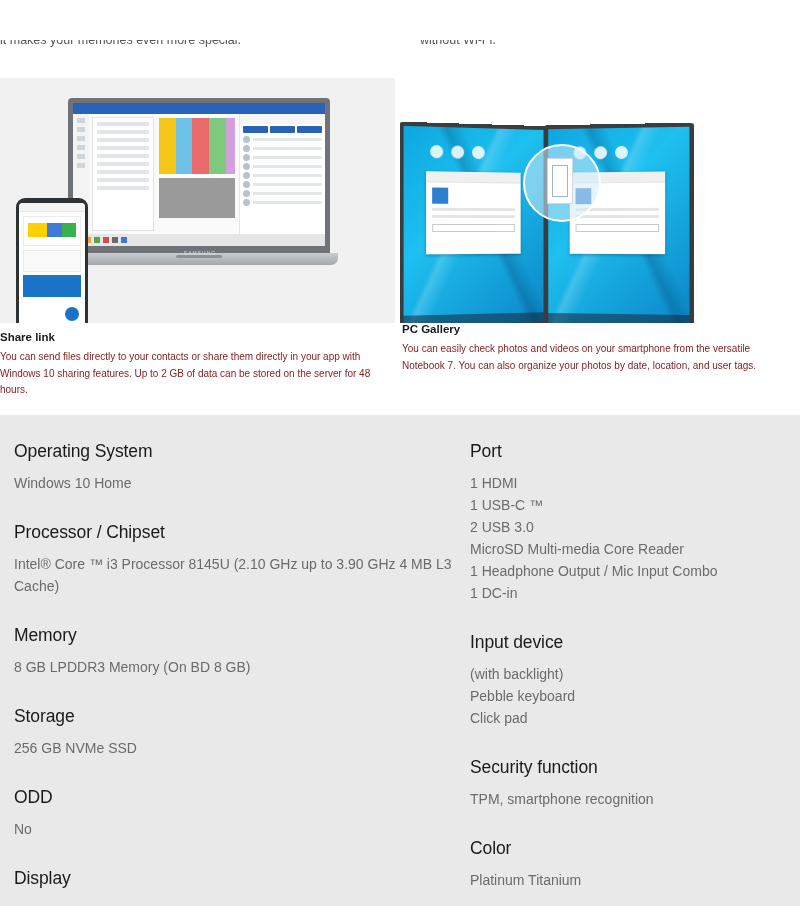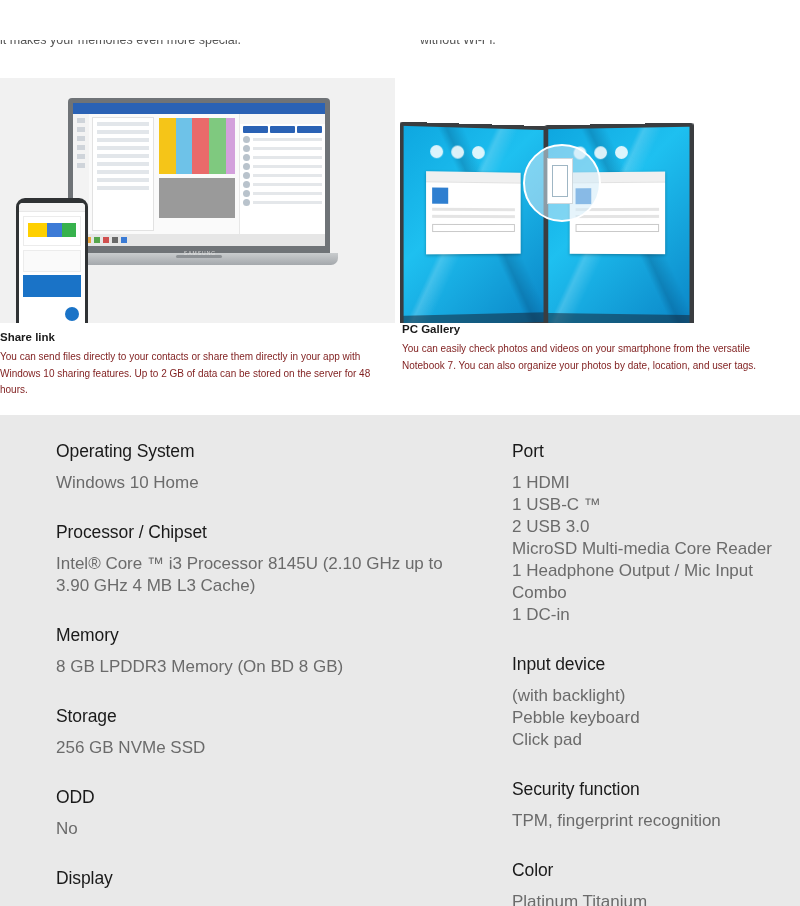--- a/index.html
+++ b/index.html
@@ -226,30 +226,30 @@
     position: relative;
     width: 800px;
     height: 531px;
     background: #e9e9e9;
     padding: 26px 0 0 0;
     overflow: hidden;
   }
   .spec-col { position: absolute; top: 26px; }
   .spec-col.left { left: 14px; width: 440px; }
   .spec-col.right { left: 470px; width: 320px; }
-  .spec-group { margin-bottom: 28px; margin-left: 42px; }
+  .spec-group { margin-bottom: 28px; }
   .spec-h {
     font-size: 17.5px;
     color: #1a1a1a;
     margin: 0 0 10px 0;
     font-weight: normal;
     letter-spacing: -0.1px;
   }
   .spec-v {
-    font-size: 17px;
+    font-size: 14px;
     color: #6b6b6b;
     line-height: 22px;
     margin: 0;
   }
 </style>
 </head>
 <body>
 
 <div class="top-strip">
   <div class="tcol left">it makes your memories even more special.</div>
@@ -463,21 +463,21 @@
 
     <div class="spec-group">
       <h3 class="spec-h">Input device</h3>
       <p class="spec-v">(with backlight)</p>
       <p class="spec-v">Pebble keyboard</p>
       <p class="spec-v">Click pad</p>
     </div>
 
     <div class="spec-group">
       <h3 class="spec-h">Security function</h3>
-      <p class="spec-v">TPM, fingerprint recognition</p>
+      <p class="spec-v">TPM, smartphone recognition</p>
     </div>
 
     <div class="spec-group">
       <h3 class="spec-h">Color</h3>
       <p class="spec-v">Platinum Titanium</p>
     </div>
   </div>
 </div>
 
 </body></html>

